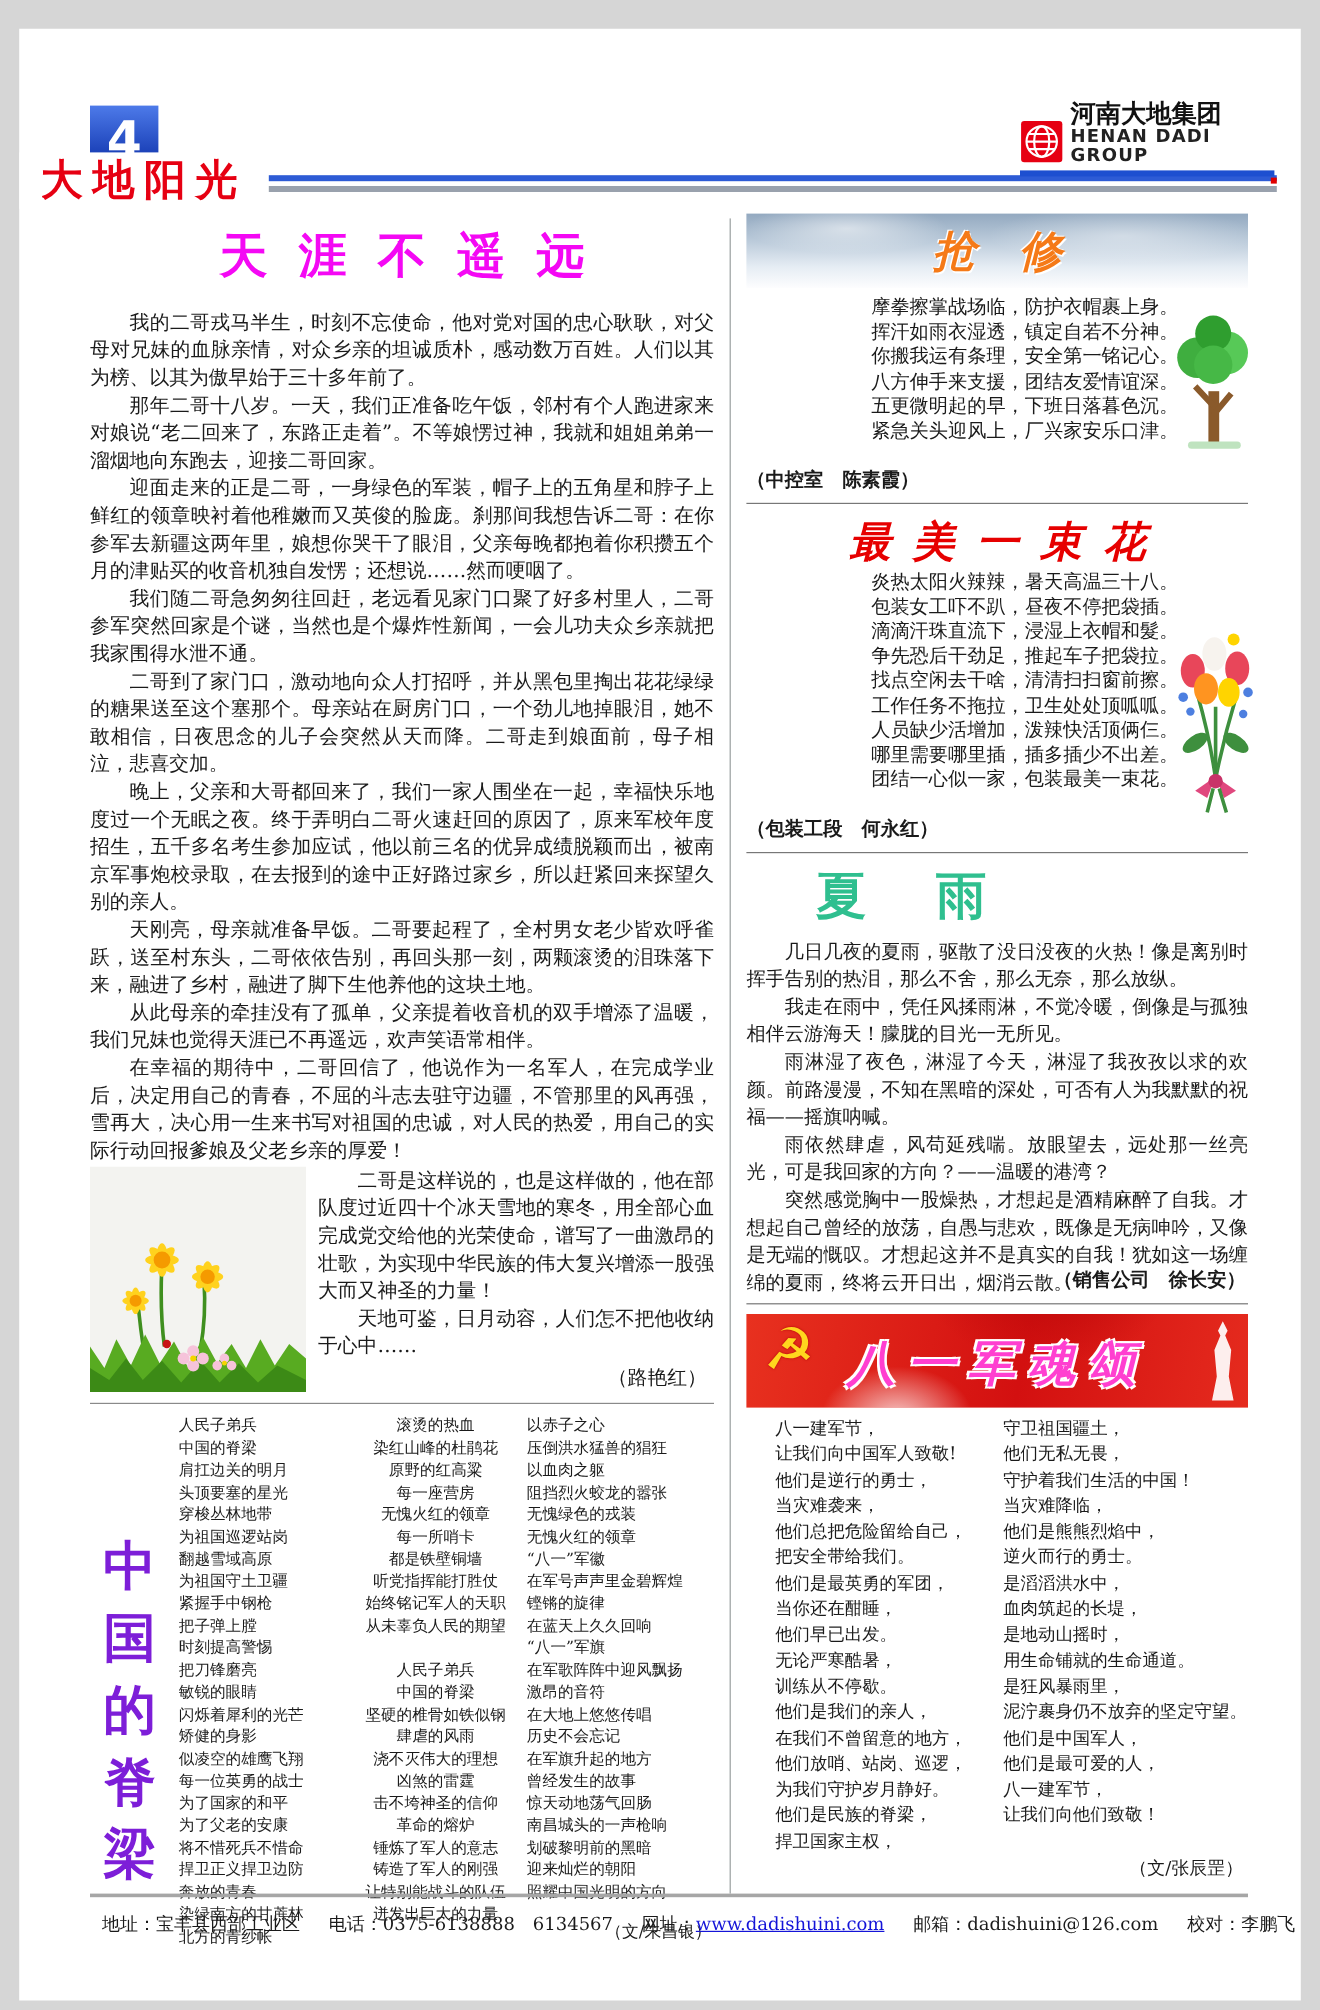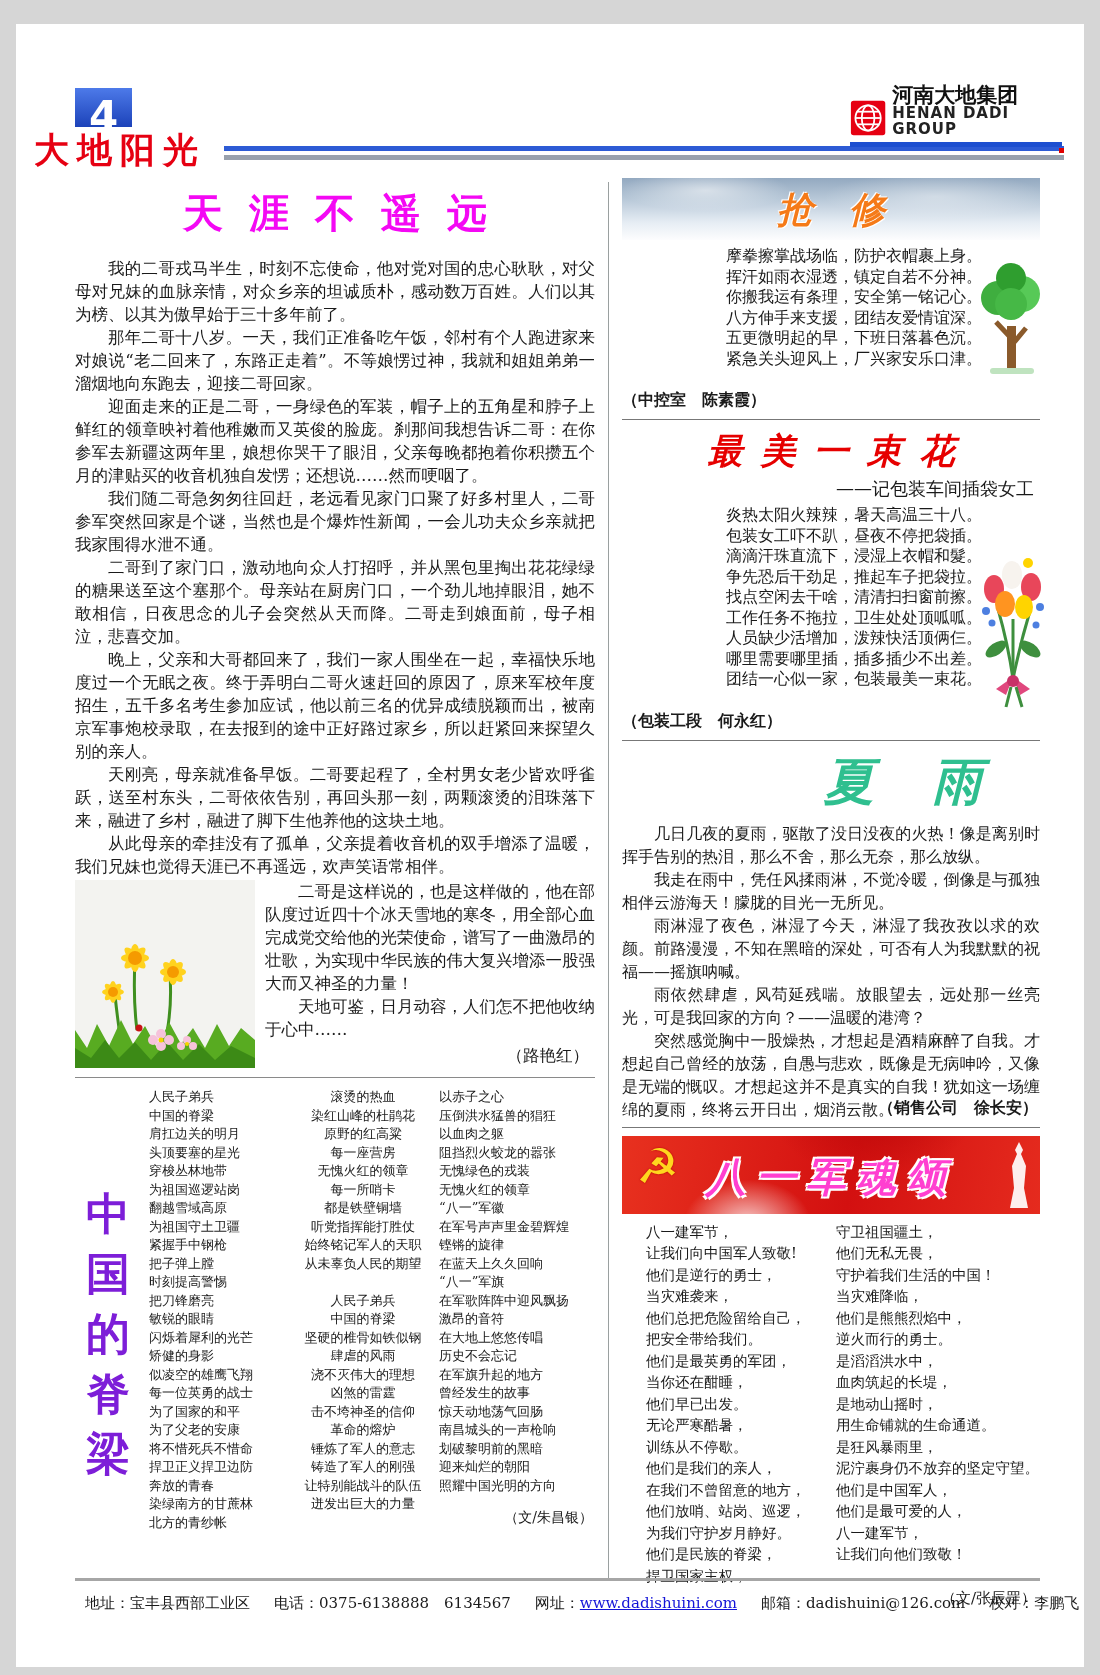--- a/index.html
+++ b/index.html
@@ -64,22 +64,22 @@
   .qx-verse{margin-left:104px;}
   .tree-img{position:absolute;right:-4px;top:10px;width:66px;height:122px;z-index:0;}
   .author-line{text-align:left;margin-top:21px;font-size:16px;font-weight:bold;}
   .rdiv{height:1px;background:#777;margin:8px 0;}
   .zm-title{margin-top:2px;text-align:center;color:#e60000;font-weight:bold;font-style:italic;
     font-size:35px;letter-spacing:18px;padding-left:18px;font-family:"DejaVu Sans","Liberation Sans",sans-serif;}
   .zm-sub{text-align:right;font-size:18px;margin:2px 6px 4px 0;}
   .zm-wrap{position:relative;}
   .zm-verse{margin-left:104px;}
   .bouquet-img{position:absolute;right:-8px;top:44px;width:70px;height:162px;z-index:0;}
-  .xy-title{margin-top:4px;text-align:right;color:#2fbf8f;font-weight:bold;font-size:50px;
-    letter-spacing:58px;padding-left:58px;font-family:"DejaVu Sans","Liberation Sans",sans-serif;font-style:italic;}
+  .xy-title{margin-top:4px;text-align:left;color:#2fbf8f;font-weight:bold;font-size:42px;
+    letter-spacing:58px;padding-left:58px;font-family:"DejaVu Sans","Liberation Sans",sans-serif;}
   .xy-paras{margin-top:6px;}
   .xy-paras .para{font-size:16px;line-height:23px;}
   .xy-author{text-align:right;margin-top:-23px;font-size:16px;font-weight:bold;padding-right:2px;}
   .by-banner{position:relative;height:78px;margin:2px 0 8px 0;overflow:hidden;
     background:
       radial-gradient(90px 60px at 30% 110%, rgba(255,255,255,.75), rgba(255,255,255,0) 70%),
       radial-gradient(140px 80px at 60% -20%, rgba(190,10,10,.8), rgba(190,10,10,0) 70%),
       linear-gradient(100deg,#e8311f 0%,#d31010 55%,#e52b1e 100%);}
   .by-emblem{position:absolute;left:14px;top:2px;font-size:48px;color:#ffd61e;
     text-shadow:0 0 2px #a00;font-family:"DejaVu Sans","Liberation Sans",sans-serif;}
@@ -138,20 +138,21 @@
 
     <div>
         <p class="para">我的二哥戎马半生，时刻不忘使命，他对党对国的忠心耿耿，对父母对兄妹的血脉亲情，对众乡亲的坦诚质朴，感动数万百姓。人们以其为榜、以其为傲早始于三十多年前了。</p>
         <p class="para">那年二哥十八岁。一天，我们正准备吃午饭，邻村有个人跑进家来对娘说“老二回来了，东路正走着”。不等娘愣过神，我就和姐姐弟弟一溜烟地向东跑去，迎接二哥回家。</p>
         <p class="para">迎面走来的正是二哥，一身绿色的军装，帽子上的五角星和脖子上鲜红的领章映衬着他稚嫩而又英俊的脸庞。刹那间我想告诉二哥：在你参军去新疆这两年里，娘想你哭干了眼泪，父亲每晚都抱着你积攒五个月的津贴买的收音机独自发愣；还想说……然而哽咽了。</p>
         <p class="para">我们随二哥急匆匆往回赶，老远看见家门口聚了好多村里人，二哥参军突然回家是个谜，当然也是个爆炸性新闻，一会儿功夫众乡亲就把我家围得水泄不通。</p>
         <p class="para">二哥到了家门口，激动地向众人打招呼，并从黑包里掏出花花绿绿的糖果送至这个塞那个。母亲站在厨房门口，一个劲儿地掉眼泪，她不敢相信，日夜思念的儿子会突然从天而降。二哥走到娘面前，母子相泣，悲喜交加。</p>
         <p class="para">晚上，父亲和大哥都回来了，我们一家人围坐在一起，幸福快乐地度过一个无眠之夜。终于弄明白二哥火速赶回的原因了，原来军校年度招生，五千多名考生参加应试，他以前三名的优异成绩脱颖而出，被南京军事炮校录取，在去报到的途中正好路过家乡，所以赶紧回来探望久别的亲人。</p>
         <p class="para">天刚亮，母亲就准备早饭。二哥要起程了，全村男女老少皆欢呼雀跃，送至村东头，二哥依依告别，再回头那一刻，两颗滚烫的泪珠落下来，融进了乡村，融进了脚下生他养他的这块土地。</p>
         <p class="para">从此母亲的牵挂没有了孤单，父亲提着收音机的双手增添了温暖，我们兄妹也觉得天涯已不再遥远，欢声笑语常相伴。</p>
+        <p class="para">在幸福的期待中，二哥回信了，他说作为一名军人，在完成学业后，决定用自己的青春，不屈的斗志去驻守边疆，不管那里的风再强，雪再大，决心用一生来书写对祖国的忠诚，对人民的热爱，用自己的实际行动回报爹娘及父老乡亲的厚爱！</p>
       </div>
 
     <div class="wrap-row">
       <svg class="flower-img" viewBox="0 0 180 188">
         <rect x="0" y="0" width="180" height="188" fill="#f3f3f0"></rect>
         <g stroke="#3f8f1f" stroke-width="3" fill="none">
           <path d="M60 80 Q58 120 62 150"></path>
           <path d="M95 95 Q97 125 92 152"></path>
           <path d="M40 115 Q42 135 45 155"></path>
         </g>
@@ -321,21 +322,20 @@
           <div class="vline">八方伸手来支援，团结友爱情谊深。</div>
           <div class="vline">五更微明起的早，下班日落暮色沉。</div>
           <div class="vline">紧急关头迎风上，厂兴家安乐口津。</div>
         </div>
       <div class="author-line">（中控室　陈素霞）</div>
     </div>
 
     <div class="rdiv"></div>
 
     <div class="zm-title">最美一束花</div>
-    <div class="zm-sub">——记包装车间插袋女工</div>
     <div class="zm-wrap verse">
       <svg class="bouquet-img" viewBox="0 0 70 162">
         <g stroke="#3e8f3e" stroke-width="3" fill="none">
           <path d="M35 70 L35 130"></path>
             <path d="M20 60 Q30 95 35 130"></path>
             <path d="M52 62 Q42 95 35 130"></path>
         </g>
         <ellipse cx="18" cy="100" rx="12" ry="6" fill="#3e8f3e" transform="rotate(-35 18 100)"></ellipse>
         <ellipse cx="52" cy="100" rx="12" ry="6" fill="#3e8f3e" transform="rotate(35 52 100)"></ellipse>
         <ellipse cx="16" cy="40" rx="10" ry="14" fill="#e8465a"></ellipse>

